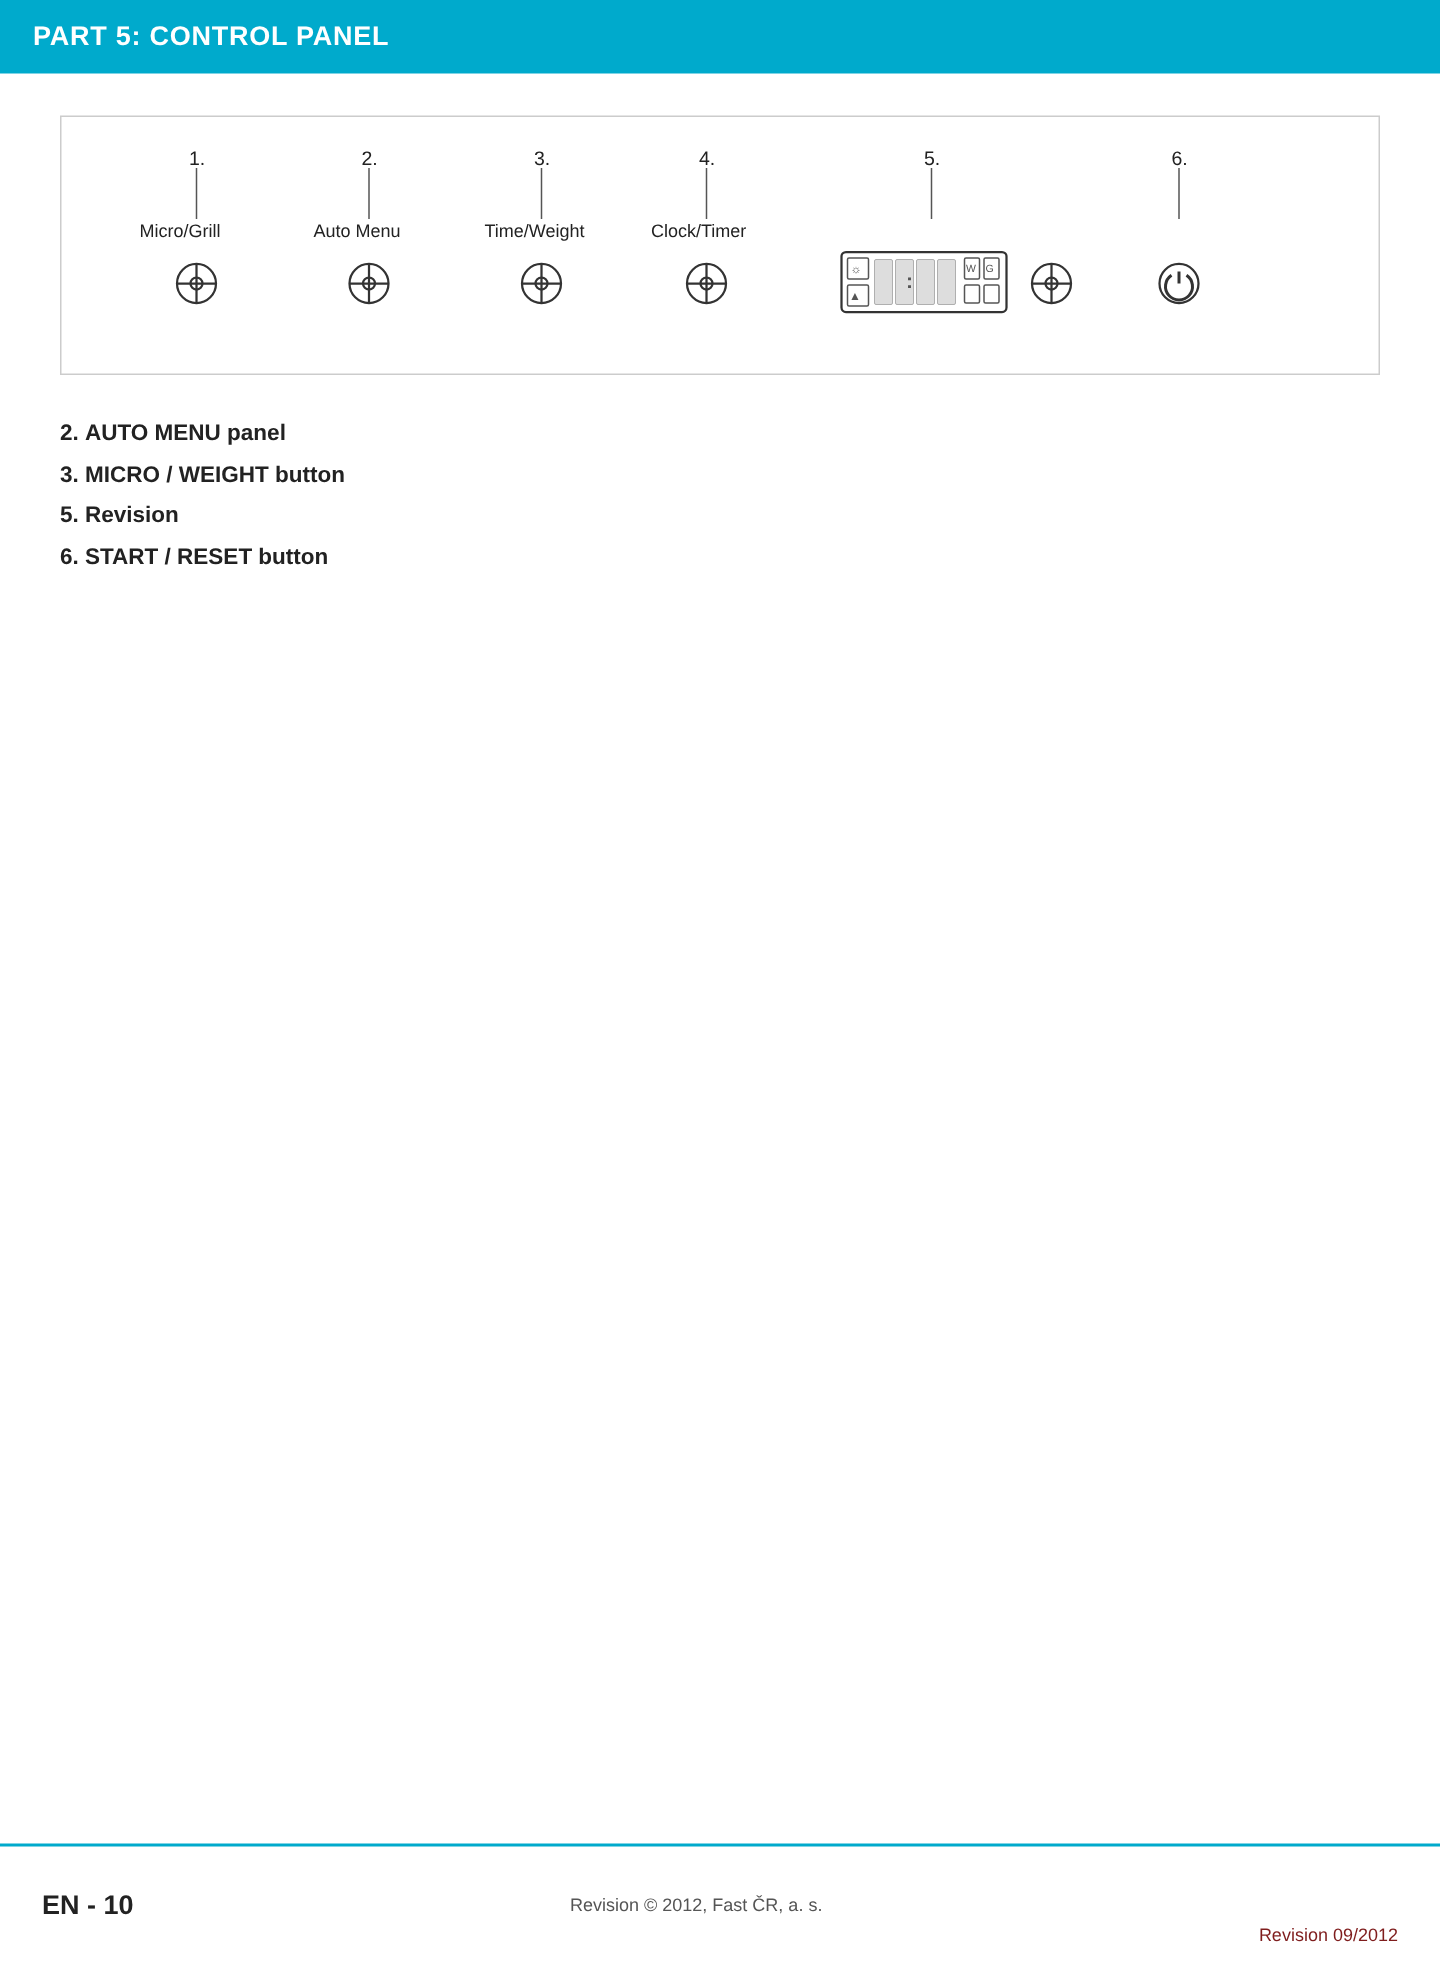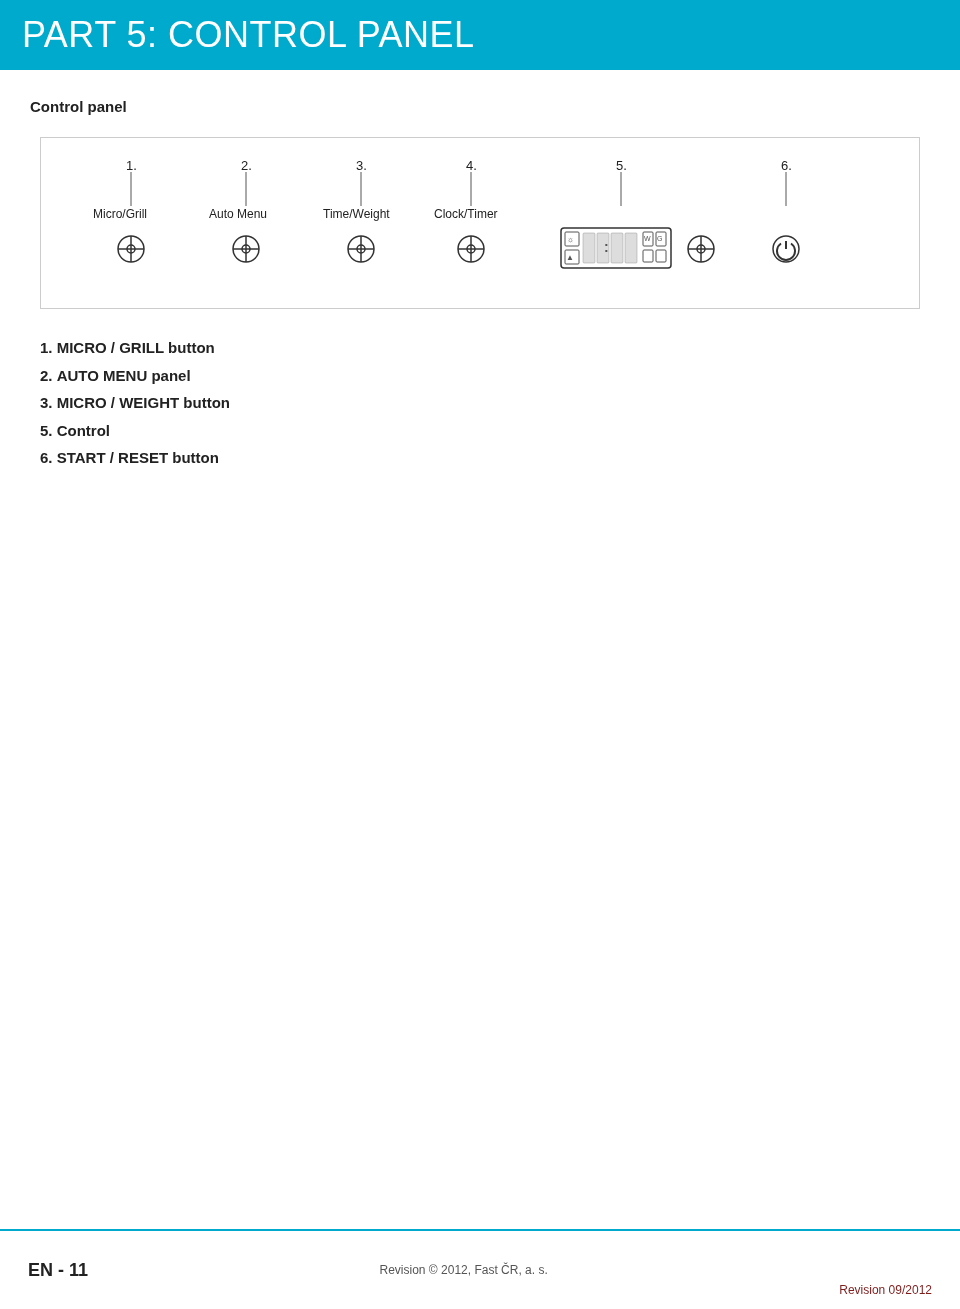--- a/index.html
+++ b/index.html
@@ -13,22 +13,22 @@
     }
 
     
     .header {
       background: #00aacc;
       padding: 14px 22px;
       margin-bottom: 0;
     }
     .header h1 {
       color: #fff;
-      font-size: 36px;
-      font-weight: normal;
+      font-size: 18px;
+      font-weight: bold;
       letter-spacing: 0.5px;
     }
 
     
     .main-content {
       padding: 28px 30px 80px 30px;
     }
 
     .section-title {
       font-size: 15px;
@@ -92,21 +92,20 @@
   </style>
 </head>
 <body>
 
 <div class="header">
   <h1>PART 5: CONTROL PANEL</h1>
 </div>
 
 <div class="main-content">
 
-  <div class="section-title">Control panel</div>
 
   <div class="diagram-area">
     <svg width="860" height="130" viewBox="0 0 860 130">
 
       <text x="55" y="14" font-size="13" font-family="Arial" fill="#222" font-weight="normal">1.</text>
       <line x1="60" y1="16" x2="60" y2="50" stroke="#555" stroke-width="1"></line>
 
       <text x="170" y="14" font-size="13" font-family="Arial" fill="#222">2.</text>
       <line x1="175" y1="16" x2="175" y2="50" stroke="#555" stroke-width="1"></line>
 
@@ -189,40 +188,36 @@
         <circle cx="15" cy="15" r="13" fill="none" stroke="#333" stroke-width="1.5"></circle>
 
         <path d="M15 7 L15 15" stroke="#333" stroke-width="2" fill="none"></path>
         <path d="M10 9.5 A9 9 0 1 0 20 9.5" stroke="#333" stroke-width="2" fill="none"></path>
       </g>
     </svg>
   </div>
 
   <div class="items-list">
     <div class="item">
-      <span class="num">1.</span>
-      <span class="label"> MICRO / GRILL button</span>
-    </div>
-    <div class="item">
       <span class="num">2.</span>
       <span class="label"> AUTO MENU panel</span>
     </div>
     <div class="item">
       <span class="num">3.</span>
       <span class="label"> MICRO / WEIGHT button</span>
     </div>
     <div class="item">
       <span class="num">5.</span>
-      <span class="label"> Control</span>
+      <span class="label"> Revision</span>
     </div>
     <div class="item">
       <span class="num">6.</span>
       <span class="label"> START / RESET button</span>
     </div>
   </div>
 
 </div>
 
 <div class="footer">
-  <div class="page-num">EN - 11</div>
+  <div class="page-num">EN - 10</div>
   <div class="copyright">Revision © 2012, Fast ČR, a. s.</div>
   <div class="revision">Revision 09/2012</div>
 </div>
 
 </body></html>

